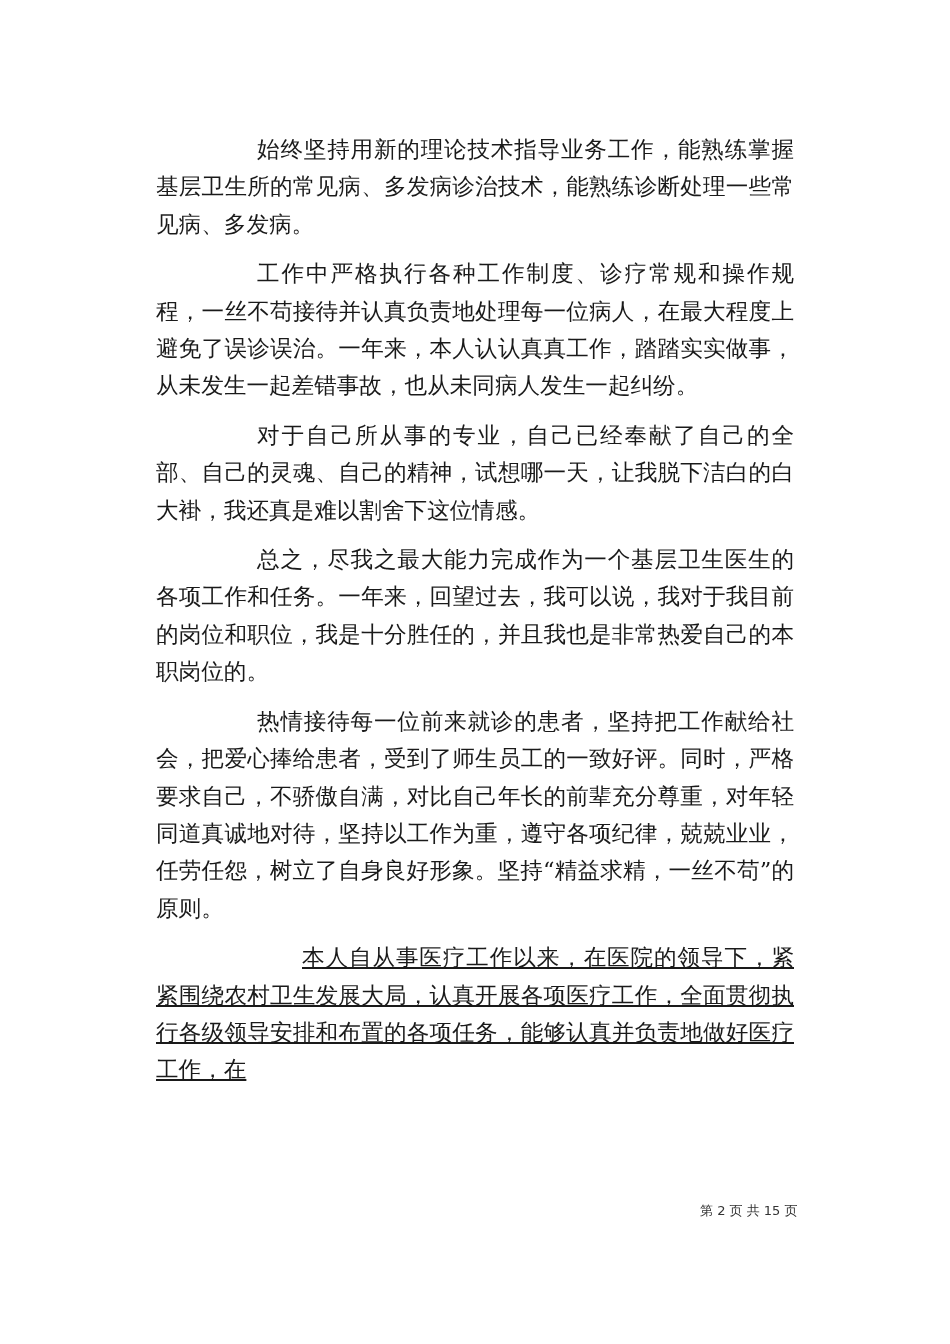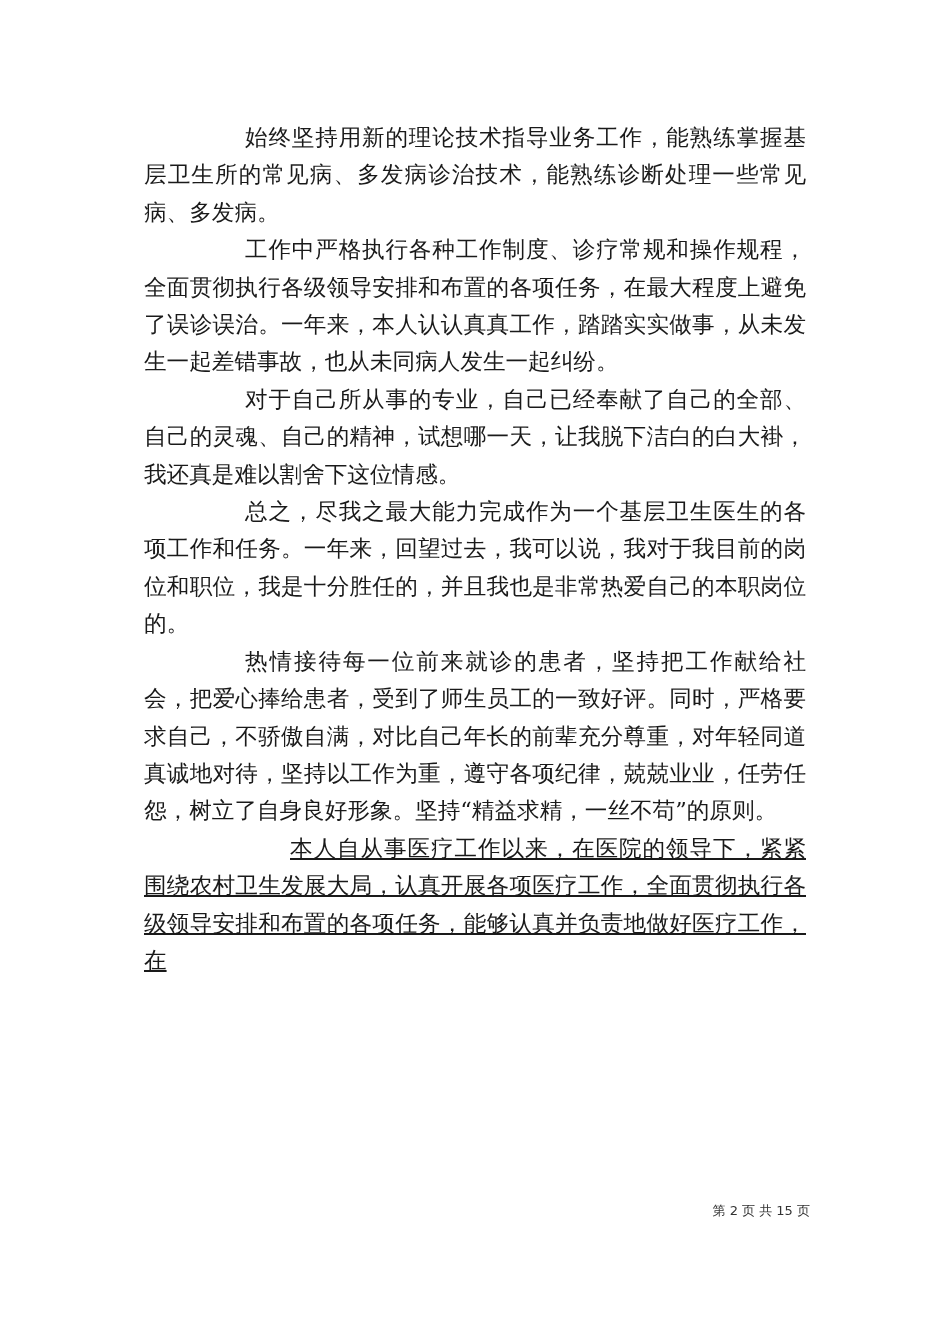--- a/index.html
+++ b/index.html
@@ -11,40 +11,40 @@
     position: absolute;
     left: 144px;
     top: 119px;
     width: 662px;
     font-family: "DejaVu Serif", "Liberation Serif", serif;
     font-size: 22.6px;
     line-height: 37.4px;
     color: #1a1a1a;
     text-align: justify;
   }
-  .content p { margin: 0; padding: 0; }
+  .content p { margin: 12px; padding: 0; }
   .content p.indent { text-indent: 101px; }
   .content p.indent2 { text-indent: 146px; text-decoration: underline; }
   .footer {
     position: absolute;
     left: 700px;
     top: 1202px;
     width: 110px;
-    text-align: right;
+    text-align: left;
     font-family: "DejaVu Sans", "Liberation Sans", sans-serif;
     font-size: 13px;
     color: #333333;
   }
 </style>
 </head>
 <body>
 
 <div class="page">
   <div class="content">
     <p class="indent">始终坚持用新的理论技术指导业务工作，能熟练掌握基层卫生所的常见病、多发病诊治技术，能熟练诊断处理一些常见病、多发病。</p>
-    <p class="indent">工作中严格执行各种工作制度、诊疗常规和操作规程，全面贯彻执行各级领导安排和布置的各项任务，在最大程度上避免了误诊误治。一年来，本人认认真真工作，踏踏实实做事，从未发生一起差错事故，也从未同病人发生一起纠纷。</p>
+    <p class="indent">工作中严格执行各种工作制度、诊疗常规和操作规程，一丝不苟接待并认真负责地处理每一位病人，在最大程度上避免了误诊误治。一年来，本人认认真真工作，踏踏实实做事，从未发生一起差错事故，也从未同病人发生一起纠纷。</p>
     <p class="indent">对于自己所从事的专业，自己已经奉献了自己的全部、自己的灵魂、自己的精神，试想哪一天，让我脱下洁白的白大褂，我还真是难以割舍下这位情感。</p>
     <p class="indent">总之，尽我之最大能力完成作为一个基层卫生医生的各项工作和任务。一年来，回望过去，我可以说，我对于我目前的岗位和职位，我是十分胜任的，并且我也是非常热爱自己的本职岗位的。</p>
     <p class="indent">热情接待每一位前来就诊的患者，坚持把工作献给社会，把爱心捧给患者，受到了师生员工的一致好评。同时，严格要求自己，不骄傲自满，对比自己年长的前辈充分尊重，对年轻同道真诚地对待，坚持以工作为重，遵守各项纪律，兢兢业业，任劳任怨，树立了自身良好形象。坚持“精益求精，一丝不苟”的原则。</p>
     <p class="indent2">本人自从事医疗工作以来，在医院的领导下，紧紧围绕农村卫生发展大局，认真开展各项医疗工作，全面贯彻执行各级领导安排和布置的各项任务，能够认真并负责地做好医疗工作，在</p>
   </div>
   <div class="footer">第 2 页 共 15 页</div>
 </div>
 
 </body></html>

